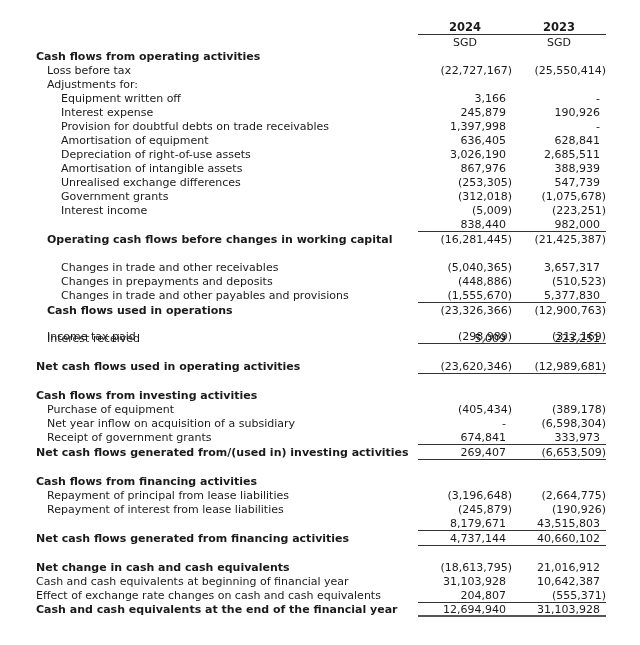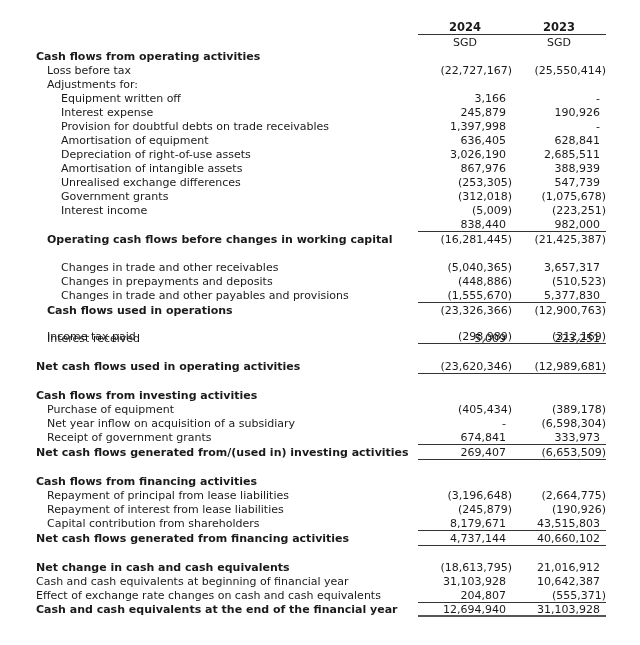--- a/index.html
+++ b/index.html
@@ -173,21 +173,20 @@
         <span class="lbl" style="left: 47px;">Repayment of principal from lease liabilities</span>
         <span class="v v24" style="border-bottom: none;"><span class="num">(3,196,648)</span></span>
         <span class="v v23" style="border-bottom: none;"><span class="num">(2,664,775)</span></span>
       </div>
       <div class="row" style="top: 503px;">
         <span class="lbl" style="left: 47px;">Repayment of interest from lease liabilities</span>
         <span class="v v24" style="border-bottom: none;"><span class="num">(245,879)</span></span>
         <span class="v v23" style="border-bottom: none;"><span class="num">(190,926)</span></span>
       </div>
       <div class="row ul-bottom" style="top: 517px;">
-        <span class="lbl" style="left: 47px;">Capital contribution from shareholders</span>
         <span class="v v24"><span class="num pos">8,179,671</span></span>
         <span class="v v23"><span class="num pos">43,515,803</span></span>
       </div>
       <div class="row bold ul-bottom" style="top: 532px;">
         <span class="lbl" style="left: 36px;">Net cash flows generated from financing activities</span>
         <span class="v v24"><span class="num pos">4,737,144</span></span>
         <span class="v v23"><span class="num pos">40,660,102</span></span>
       </div>
       <div class="row bold" style="top: 561px;">
         <span class="lbl" style="left: 36px;">Net change in cash and cash equivalents</span>

